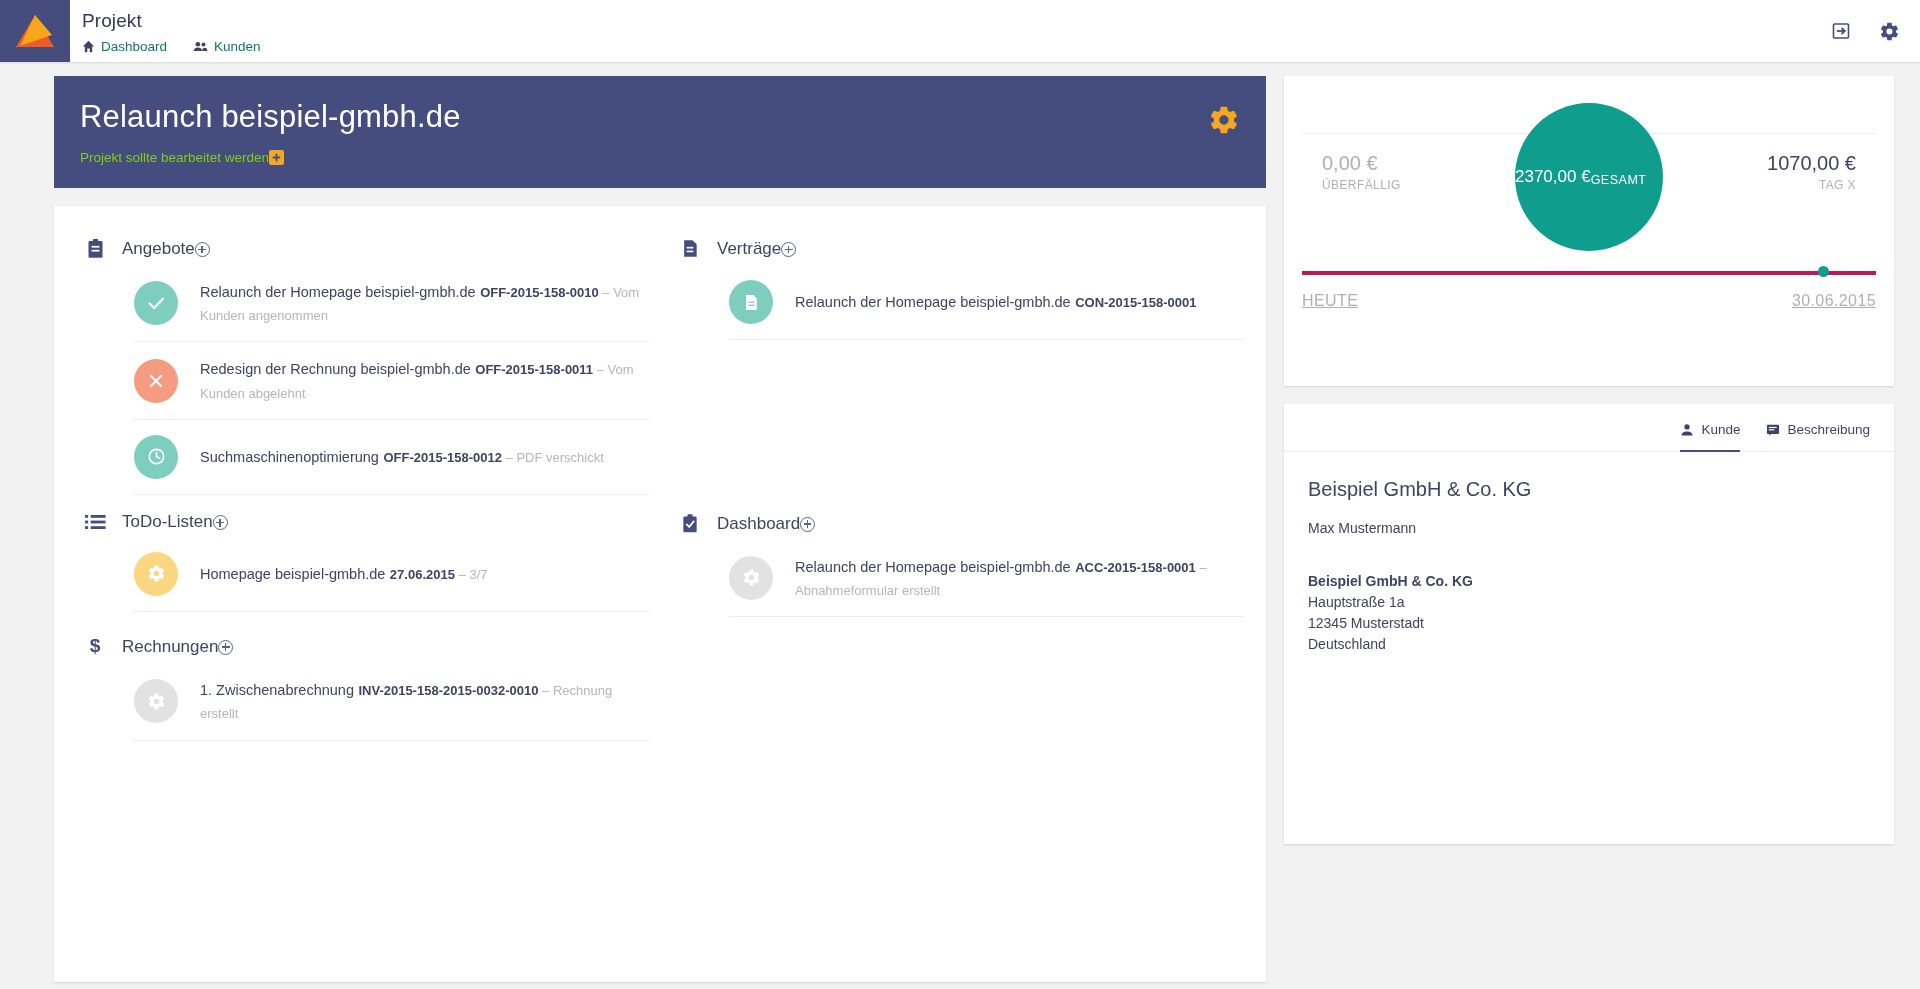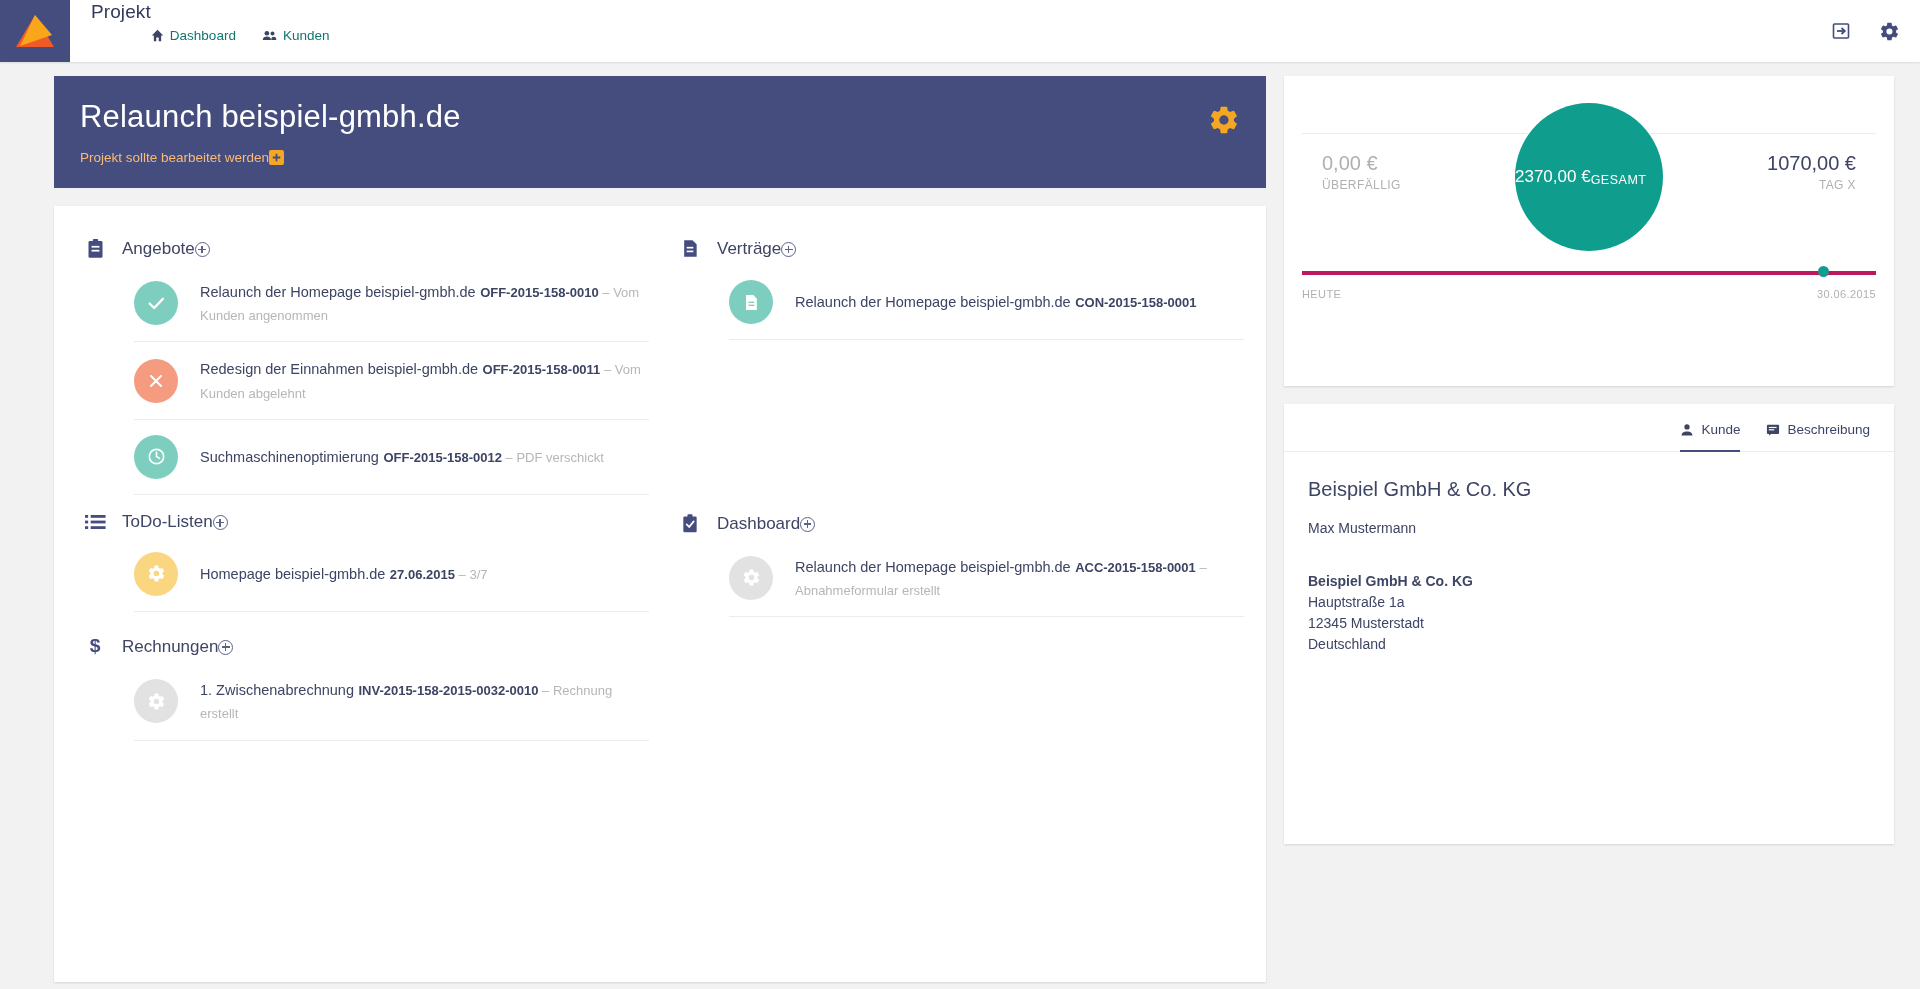--- a/index.html
+++ b/index.html
@@ -24,22 +24,22 @@
     z-index: 20;
   }
   .logo-box {
     width: 70px;
     background: #454d7e;
     display: flex; align-items: center; justify-content: center;
     flex: none;
   }
   .logo-mark { width: 42px; height: 36px; display:block; }
   .brand-block {
-    padding-left: 21px;
-    display: flex; flex-direction: row; justify-content: center;
+    padding-left: 12px;
+    display: flex; flex-direction: column; justify-content: center;
   }
   .brand-title {
     font-size: 19px;
     color: #333a5c;
     line-height: 1;
     margin-top: 2px;
     letter-spacing: .1px;
   }
   .nav-row { display: flex; gap: 26px; margin-top: 9px; }
   .nav-item {
@@ -77,21 +77,21 @@
     margin: 0;
     font-size: 31px;
     font-weight: normal;
     letter-spacing: .2px;
     line-height: 1.1;
   }
   .banner-sub {
     margin-top: 16px;
     display: flex; align-items: center; 
     font-size: 13.5px;
-    color: #fdba74;
+    color: #84cc16;
   }
   .badge-edit {
     width: 15px; height: 15px;
     background: #f5a623;
     border-radius: 2px;
     display: inline-flex; align-items: center; justify-content: center;
     cursor: pointer;
   }
   .banner-gear {
     position: absolute;
@@ -177,23 +177,23 @@
     border-bottom: 4px solid #be185d;
     justify-content: center;
   }
   .rev-col { flex: 1; position: relative; padding: 18px 20px 0 20px; }
   .rev-col + .rev-col { text-align: right; }
   .rev-amount { font-size: 20px; line-height: 1.1; }
   .rev-amount.muted { color: #b0b0b0; }
   .rev-amount.dark  { color: #3d4464; }
   .rev-label { font-size: 12px; color: #b0b0b0; margin-top: 4px; letter-spacing: .4px; }
   .rev-foot {
-    position: absolute; left: 18px; right: 18px; bottom: 24px;
+    position: absolute; left: 18px; right: 18px; bottom: 14px;
     display: flex; justify-content: space-between;
-    font-size: 11px; color: #b0b0b0; letter-spacing: .4px;
+    font-size: 16px; color: #b0b0b0; letter-spacing: .4px; text-decoration: underline;
   }
   .bubble {
     position: absolute;
     left: 50%; transform: translateX(-50%);
     top: 27px;
     width: 148px; height: 148px;
     border-radius: 50%;
     background: #0f9e8e;
     color: #fff;
     display: flex; flex-direction: row;
@@ -328,21 +328,21 @@
             </span>
           </div>
 
           <div class="item">
             <span class="avatar av-red">
               <svg width="20" height="20" viewBox="0 0 24 24">
                 <path d="M6 6 L18 18 M18 6 L6 18" fill="none" stroke="#fff" stroke-width="2.4" stroke-linecap="round"></path>
               </svg>
             </span>
             <span class="item-text">
-              <span class="item-title">Redesign der Einnahmen beispiel-gmbh.de</span>
+              <span class="item-title">Redesign der Rechnung beispiel-gmbh.de</span>
               <span class="item-meta">
                 <span>OFF-2015-158-0011</span>
                 <span class="sep">–</span>
                 <span class="state">Vom Kunden abgelehnt</span>
               </span>
             </span>
           </div>
 
           <div class="item">
             <span class="avatar av-green">

